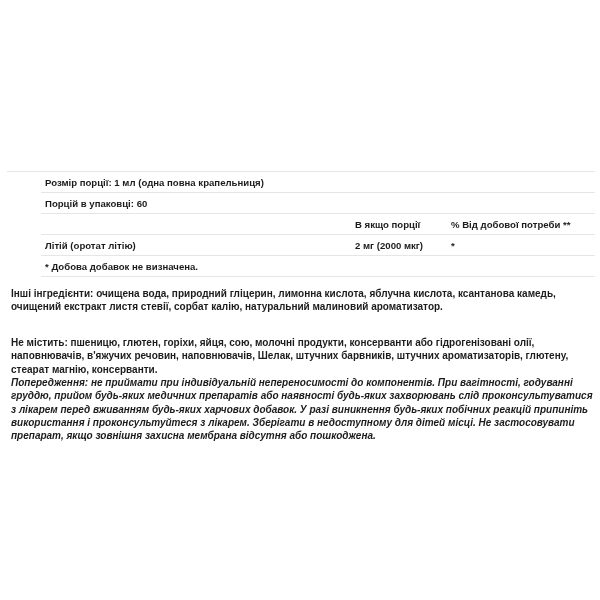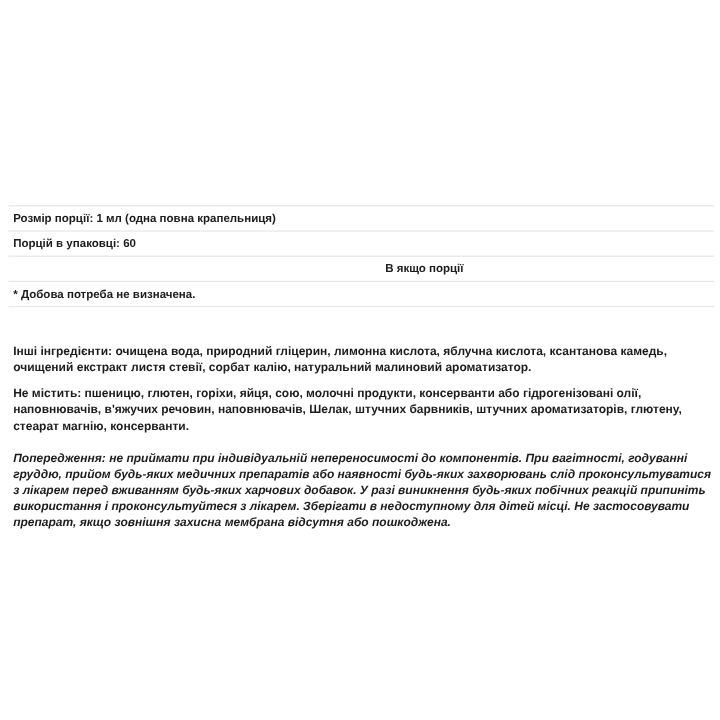--- a/index.html
+++ b/index.html
@@ -23,50 +23,57 @@
       width: 588px;
       border-top: 1px solid #e6e6e6;
     }
     .row {
       position: relative;
       height: 21px;
       border-bottom: 1px solid #e6e6e6;
       box-sizing: border-box;
       font-size: 9.6px;
       line-height: 21px;
+      margin-left: 34px;
     }
     .row .c1 { position: absolute; left: 4px; white-space: nowrap; }
     .row .c2 { position: absolute; left: 314px; white-space: nowrap; }
     .row .c3 { position: absolute; left: 410px; white-space: nowrap; }
     .para {
       position: absolute;
       left: 11px;
       width: 582px;
       font-size: 10px;
       line-height: 13.3px;
       margin: 0;
     }
     #p-ingredients { top: 287px; }
-    #p-free { top: 322px; }
+    #p-free { top: 336px; }
     #p-warning { top: 376px; font-style: italic; }
   </style>
 </head>
 <body>
 
 <div class="facts-table">
   <div class="row">
     <span class="c1">Розмір порції: 1 мл (одна повна крапельниця)</span>
   </div>
   <div class="row">
     <span class="c1">Порцій в упаковці: 60</span>
   </div>
   <div class="row">
     <span class="c1"></span>
     <span class="c2">В якщо порції</span>
+    <span class="c3">% Від добової потреби **</span>
   </div>
   <div class="row">
-    <span class="c1">* Добова потреба не визначена.</span>
+    <span class="c1">Літій (оротат літію)</span>
+    <span class="c2">2 мг (2000 мкг)</span>
+    <span class="c3">*</span>
+  </div>
+  <div class="row">
+    <span class="c1">* Добова добавок не визначена.</span>
   </div>
 </div>
 
 <p class="para" id="p-ingredients">Інші інгредієнти: очищена вода, природний гліцерин, лимонна кислота, яблучна кислота, ксантанова камедь, очищений екстракт листя стевії, сорбат калію, натуральний малиновий ароматизатор.</p>
 <p class="para" id="p-free">Не містить: пшеницю, глютен, горіхи, яйця, сою, молочні продукти, консерванти або гідрогенізовані олії, наповнювачів, в'яжучих речовин, наповнювачів, Шелак, штучних барвників, штучних ароматизаторів, глютену, стеарат магнію, консерванти.</p>
 <p class="para" id="p-warning">Попередження: не приймати при індивідуальній непереносимості до компонентів. При вагітності, годуванні груддю, прийом будь-яких медичних препаратів або наявності будь-яких захворювань слід проконсультуватися з лікарем перед вживанням будь-яких харчових добавок. У разі виникнення будь-яких побічних реакцій припиніть використання і проконсультуйтеся з лікарем. Зберігати в недоступному для дітей місці. Не застосовувати препарат, якщо зовнішня захисна мембрана відсутня або пошкоджена.</p>
 
 </body></html>

